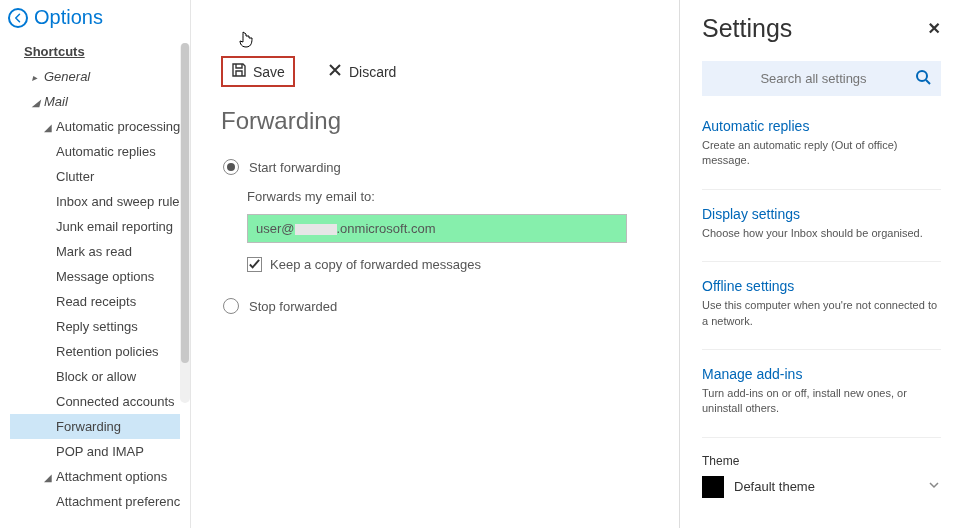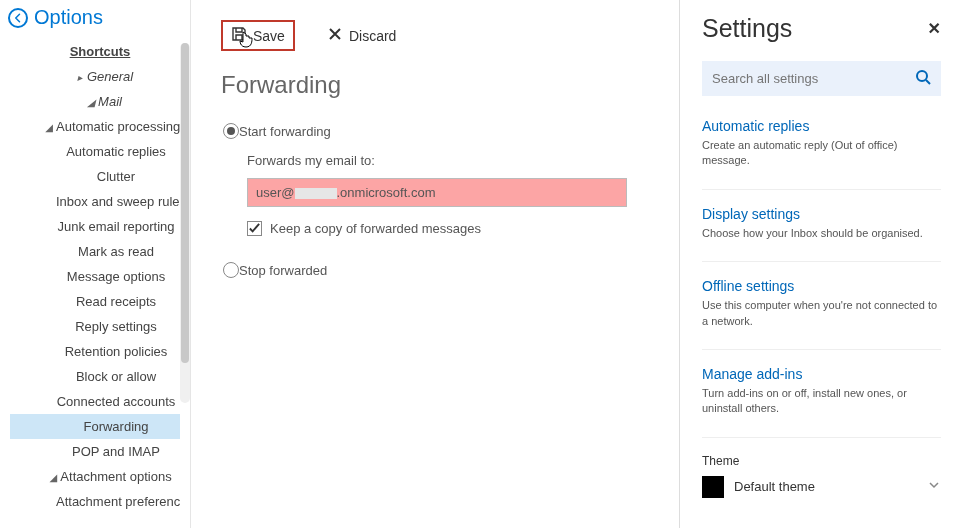--- a/index.html
+++ b/index.html
@@ -38,21 +38,20 @@
     font-weight: 400;
     color: #0078d4;
   }
 
   .left-pane {
     position: absolute;
     left: 0; top: 0;
     width: 190px;
     height: 528px;
     background: #fff;
-    text-align: center;
   }
   .nav-wrap {
     position: relative;
     height: 490px;
     overflow: hidden;
   }
   .nav {
     padding-left: 10px;
     padding-right: 10px;
   }
@@ -95,21 +94,21 @@
     left: 190px; top: 0;
     width: 480px;
     height: 528px;
     border-left: 1px solid #e5e5e5;
     padding: 0 0 0 30px;
   }
   .toolbar {
     display: flex;
     align-items: center;
     gap: 24px;
-    padding-top: 20px;
+    padding-top: 56px;
     padding-bottom: 20px;
   }
   .tool-btn {
     display: inline-flex;
     align-items: center;
     gap: 6px;
     color: #333;
     font-size: 14px;
     cursor: pointer;
     padding: 4px 8px;
@@ -120,21 +119,21 @@
   .tool-btn svg { width: 16px; height: 16px; }
 
   .page-title {
     font-size: 24px;
     font-weight: 300;
     color: #666;
     padding-bottom: 24px;
   }
 
   .radio-row {
-    display: flex; align-items: center; gap: 0;
+    display: flex; align-items: center; gap: 10px;
     margin-bottom: 14px;
     margin-left: 2px;
     color: #555;
   }
   .radio {
     width: 16px; height: 16px;
     border: 1px solid #888;
     border-radius: 50%;
     display:inline-flex;
     align-items:center; justify-content:center;
@@ -152,21 +151,21 @@
     color: #555;
     margin-bottom: 10px;
     font-size: 13px;
   }
   .text-input {
     width: 380px;
     padding: 6px 8px;
     border: 1px solid #bbb;
     font-size: 13px;
     color: #555;
-    background:#fca5a5;
+    background:#86efac;
   }
   .redact {
     display:inline-block;
     width: 42px; height: 11px;
     background: #e6e6e6;
     vertical-align: middle;
   }
   .check-row {
     display:flex; align-items:center; gap:8px;
     margin-top: 14px;
@@ -207,21 +206,21 @@
   .close-x { font-size: 16px; color:#333; cursor:pointer; font-weight:bold;}
   .search-box {
     display:flex; align-items:center;
     background: #eaf1fb;
     padding: 8px 10px;
     margin-bottom: 22px;
     font-size: 13px;
   }
   .search-box input {
     flex:1; border:none; background:transparent;
-    font-size: 13px; color:#a21caf; outline:none;
+    font-size: 13px; color:#a21caf; outline:none;text-align:center;
   }
   .search-box .mag { color:#0067b8; }
   .search-box .mag svg { width:16px; height:16px; }
 
   .settings-link {
     color: #0067b8;
     font-size: 14px;
     margin-bottom: 4px;
     cursor:pointer;
   }

